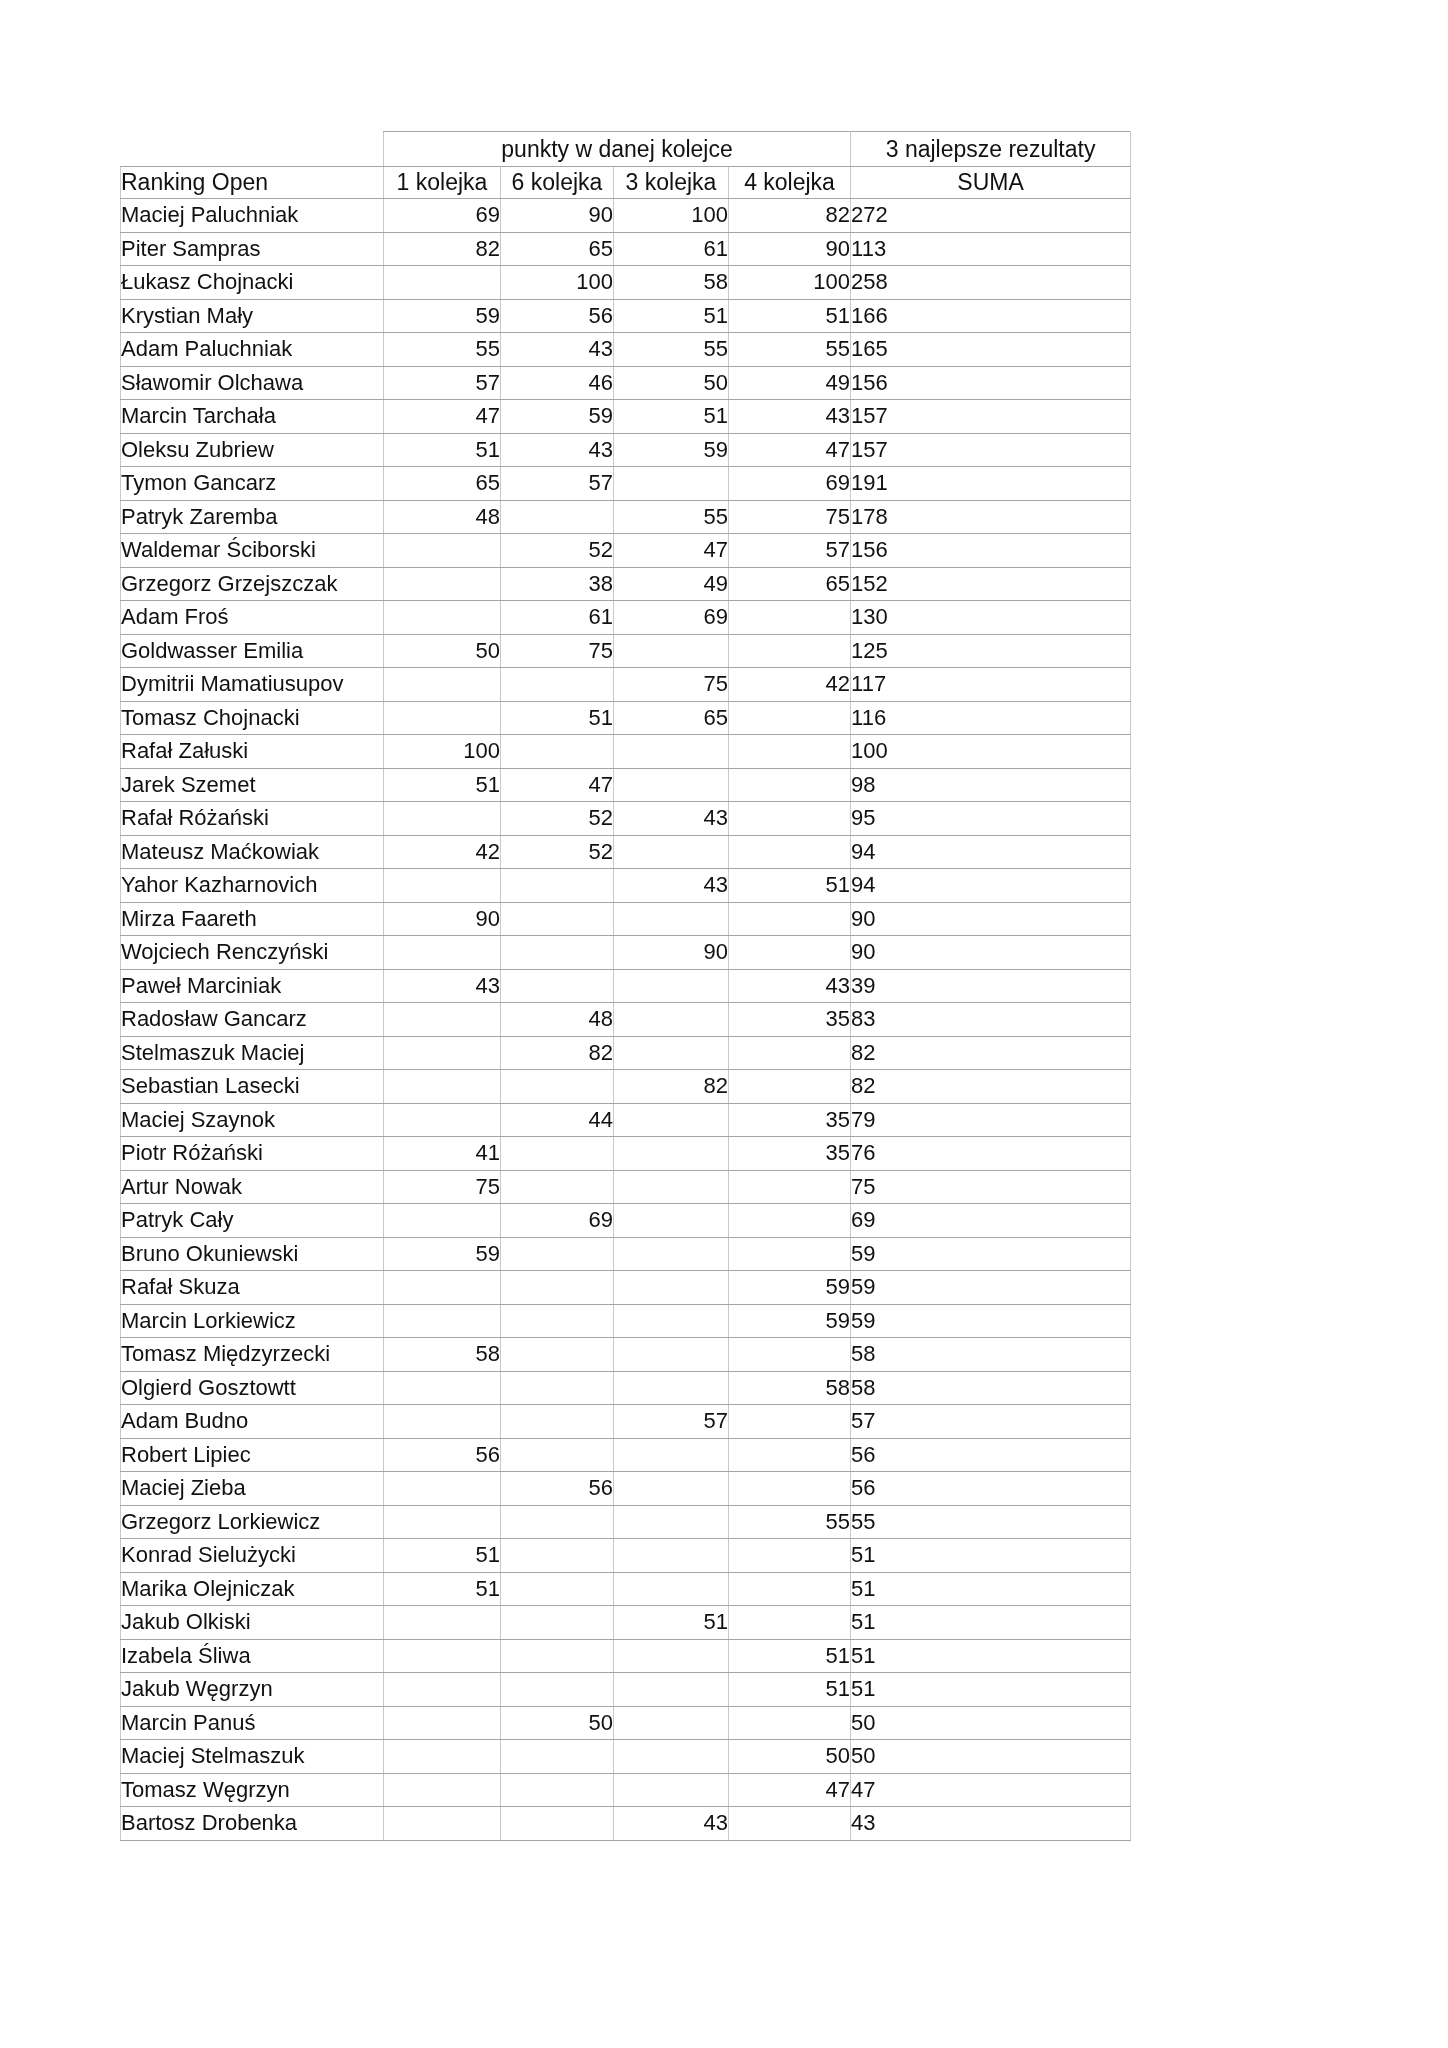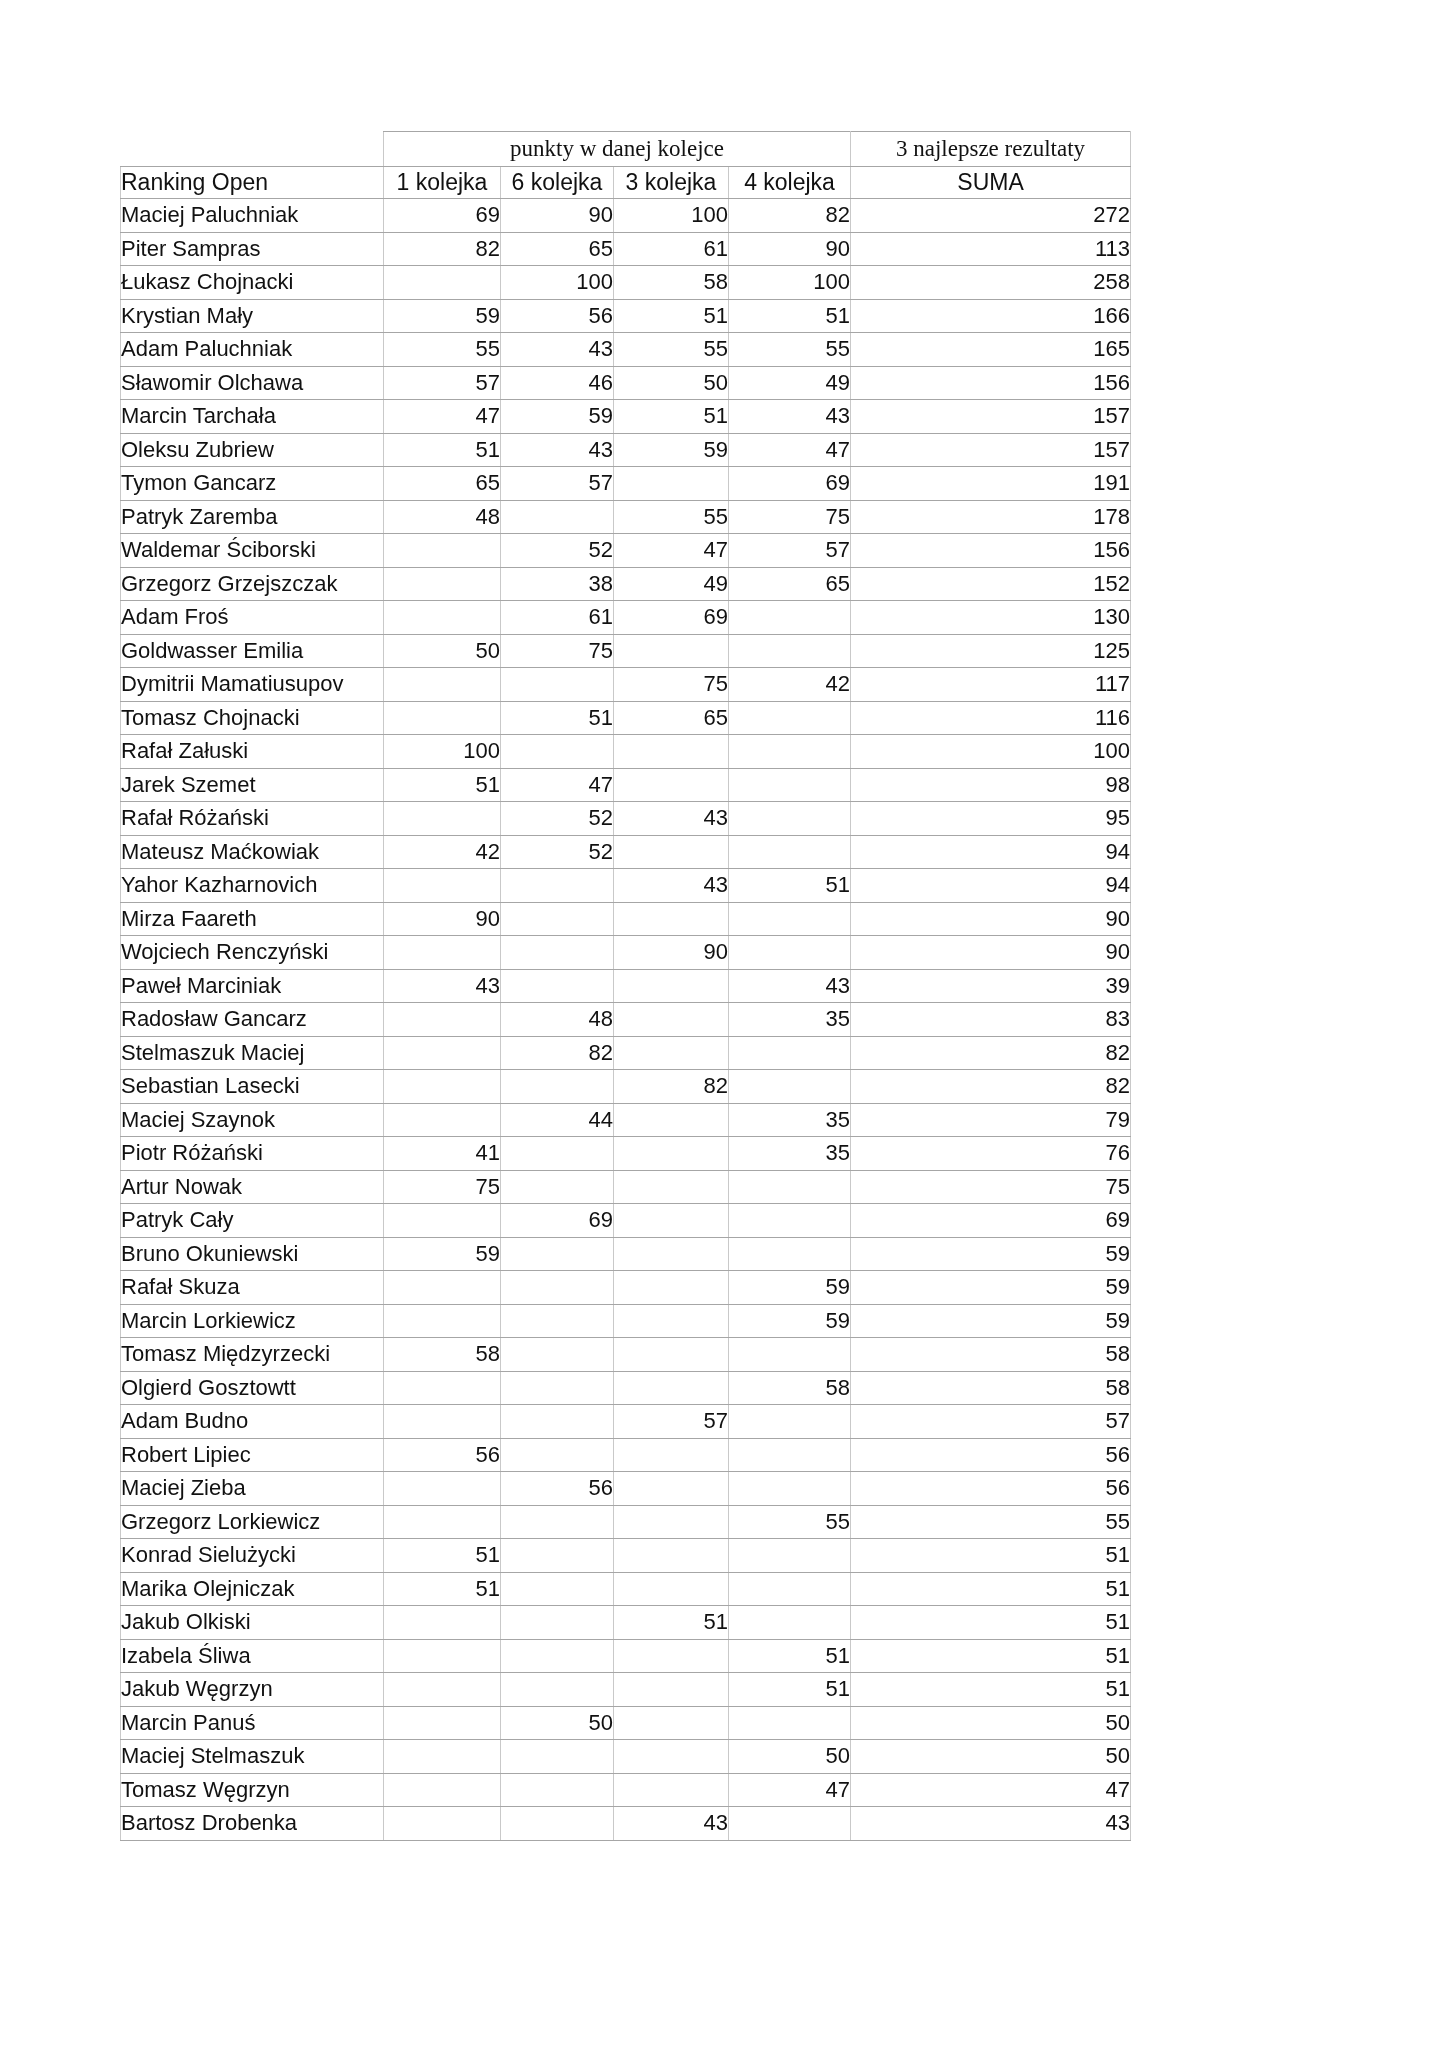--- a/index.html
+++ b/index.html
@@ -32,39 +32,39 @@
     border-bottom: 1px solid #a6a6a6;
     border-left: 1px solid #c9c9c9;
     border-right: 1px solid #c9c9c9;
     padding: 0;
     vertical-align: middle;
     white-space: nowrap;
     overflow: hidden;
     background: #ffffff;
     font-weight: 400;
   }
-  tr.group-row { height: 35px; font-family: Liberation Serif, serif; }
+  tr.group-row { height: 35px; }
   tr.head-row  { height: 32px; }
   tr.data-row  { height: 33.5px; }
   .ghost {
     border: none !important;
     background: transparent !important;
   }
   .bold { font-weight: 700; }
   .c { text-align: center; }
   .name {
     text-align: left;
     padding-left: 8px;
     margin-top: 9px;
   }
   .num {
     text-align: right;
     padding-right: 9px;
   }
-  .sum { text-align: right; }
+  .sum { text-align: left; }
   .group-label, .head-label { font-size: 23px; }
 </style>
 </head>
 <body>
 
 <div class="sheet">
   <table class="ranking">
     <colgroup>
       <col style="width:263px">
       <col style="width:117px">

